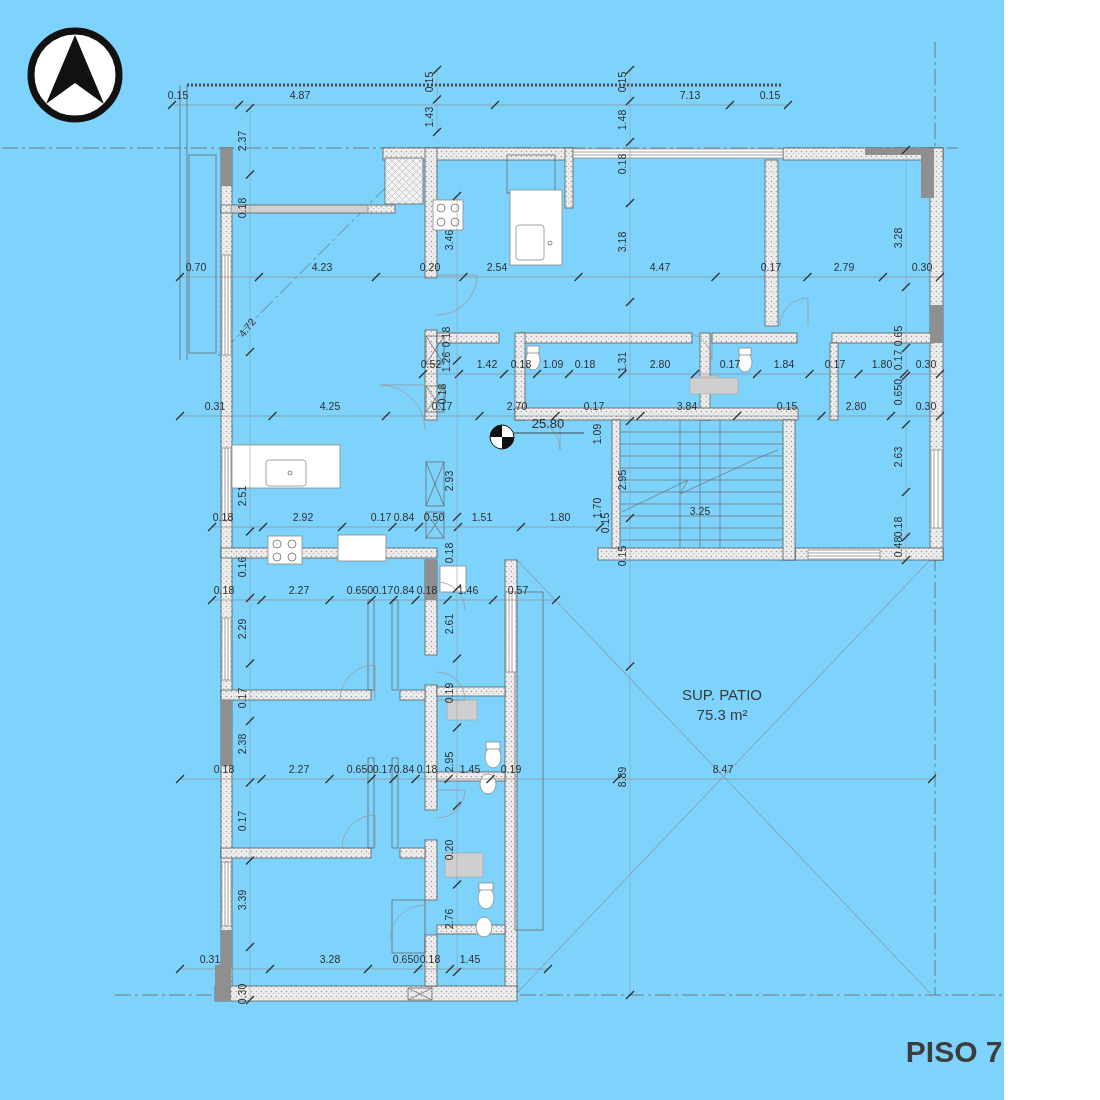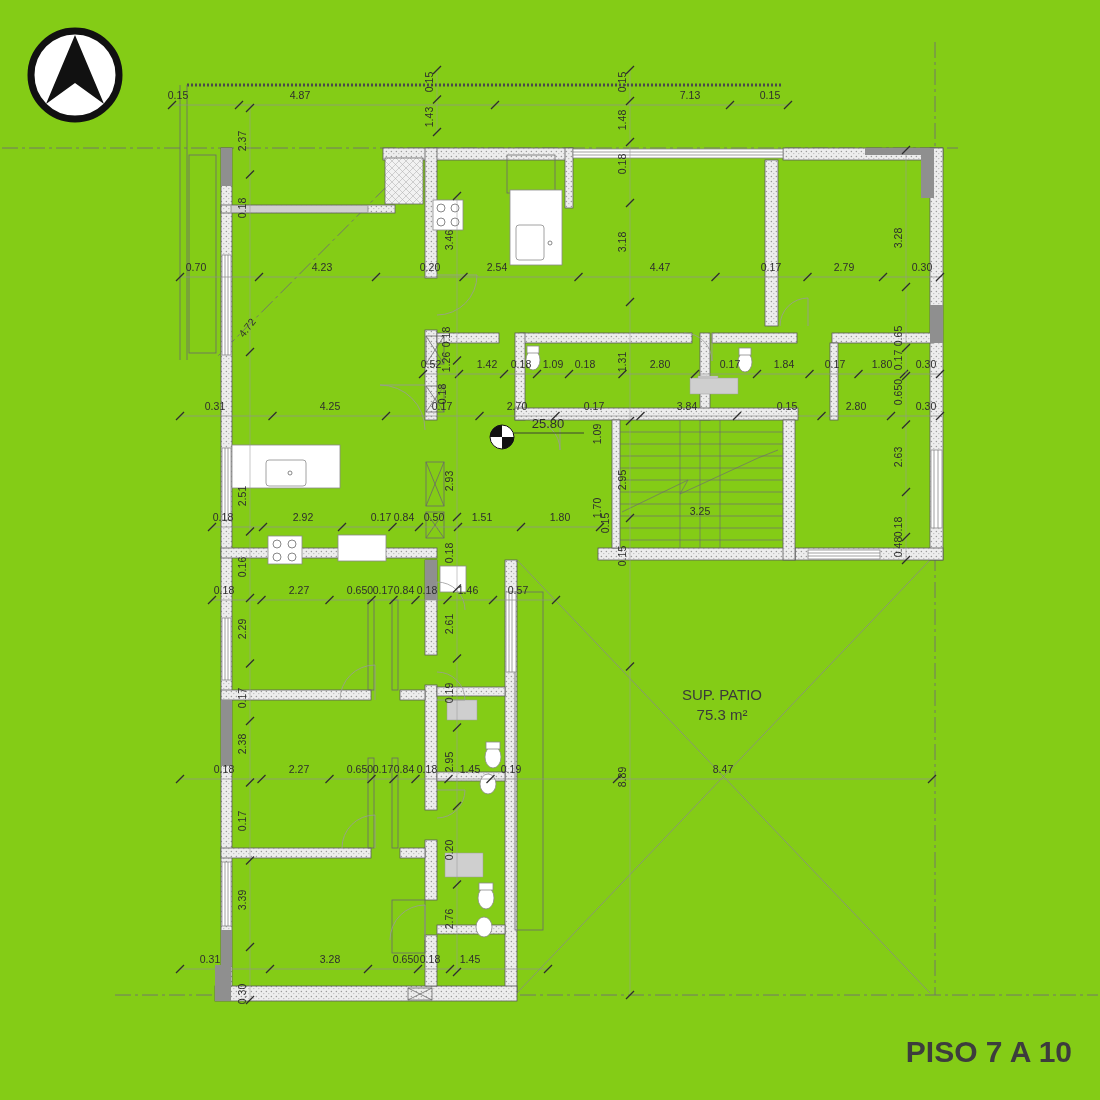--- a/index.html
+++ b/index.html
@@ -1,16 +1,16 @@
 <!DOCTYPE html>
 <html><head>
 <meta charset="utf-8">
 <style>
   html,body{margin:0;padding:0;background:#fff;}
-  .frame{position:relative;width:1100px;height:1100px;background:#84cc16;overflow:hidden;
+  .frame{position:relative;width:1004px;height:1100px;background:#7dd3fc;overflow:hidden;
          font-family:"Liberation Sans", sans-serif;text-decoration:underline;}
   svg text.dim{font:10.5px "Liberation Sans", sans-serif;fill:#2e2e2e;text-anchor:middle;}
   svg text.patio{font:15px "Liberation Sans", sans-serif;fill:#3a3a3a;text-anchor:middle;}
   svg text.title{font:bold 30px "Liberation Sans", sans-serif;fill:#3d3d3d;text-anchor:end;}
   .dimline{stroke:#8f8f8f;stroke-width:0.7;}
   .guide{stroke:#9a9a9a;stroke-width:0.55;}
   .tick{stroke:#2e2e2e;stroke-width:1.2;}
   .wall{fill:url(#stip);stroke:#5d5d5d;stroke-width:0.8;}
   .dark{fill:#8f8f8f;stroke:none;}
   .thin{fill:none;stroke:#6a6a6a;stroke-width:0.8;}

